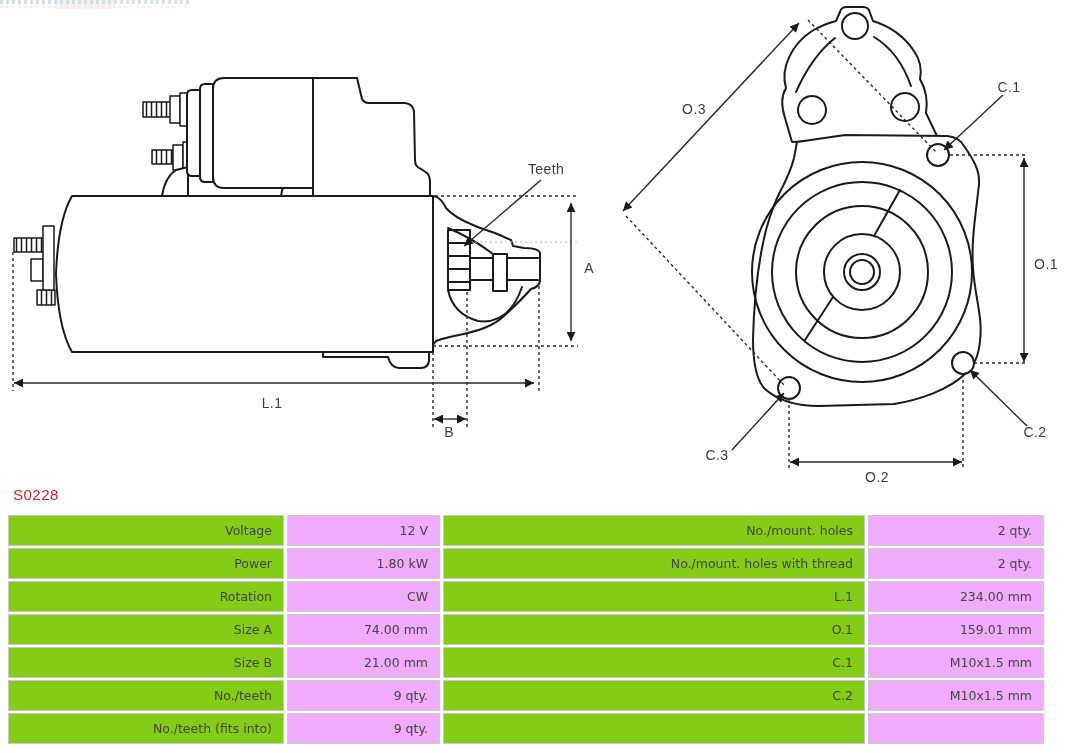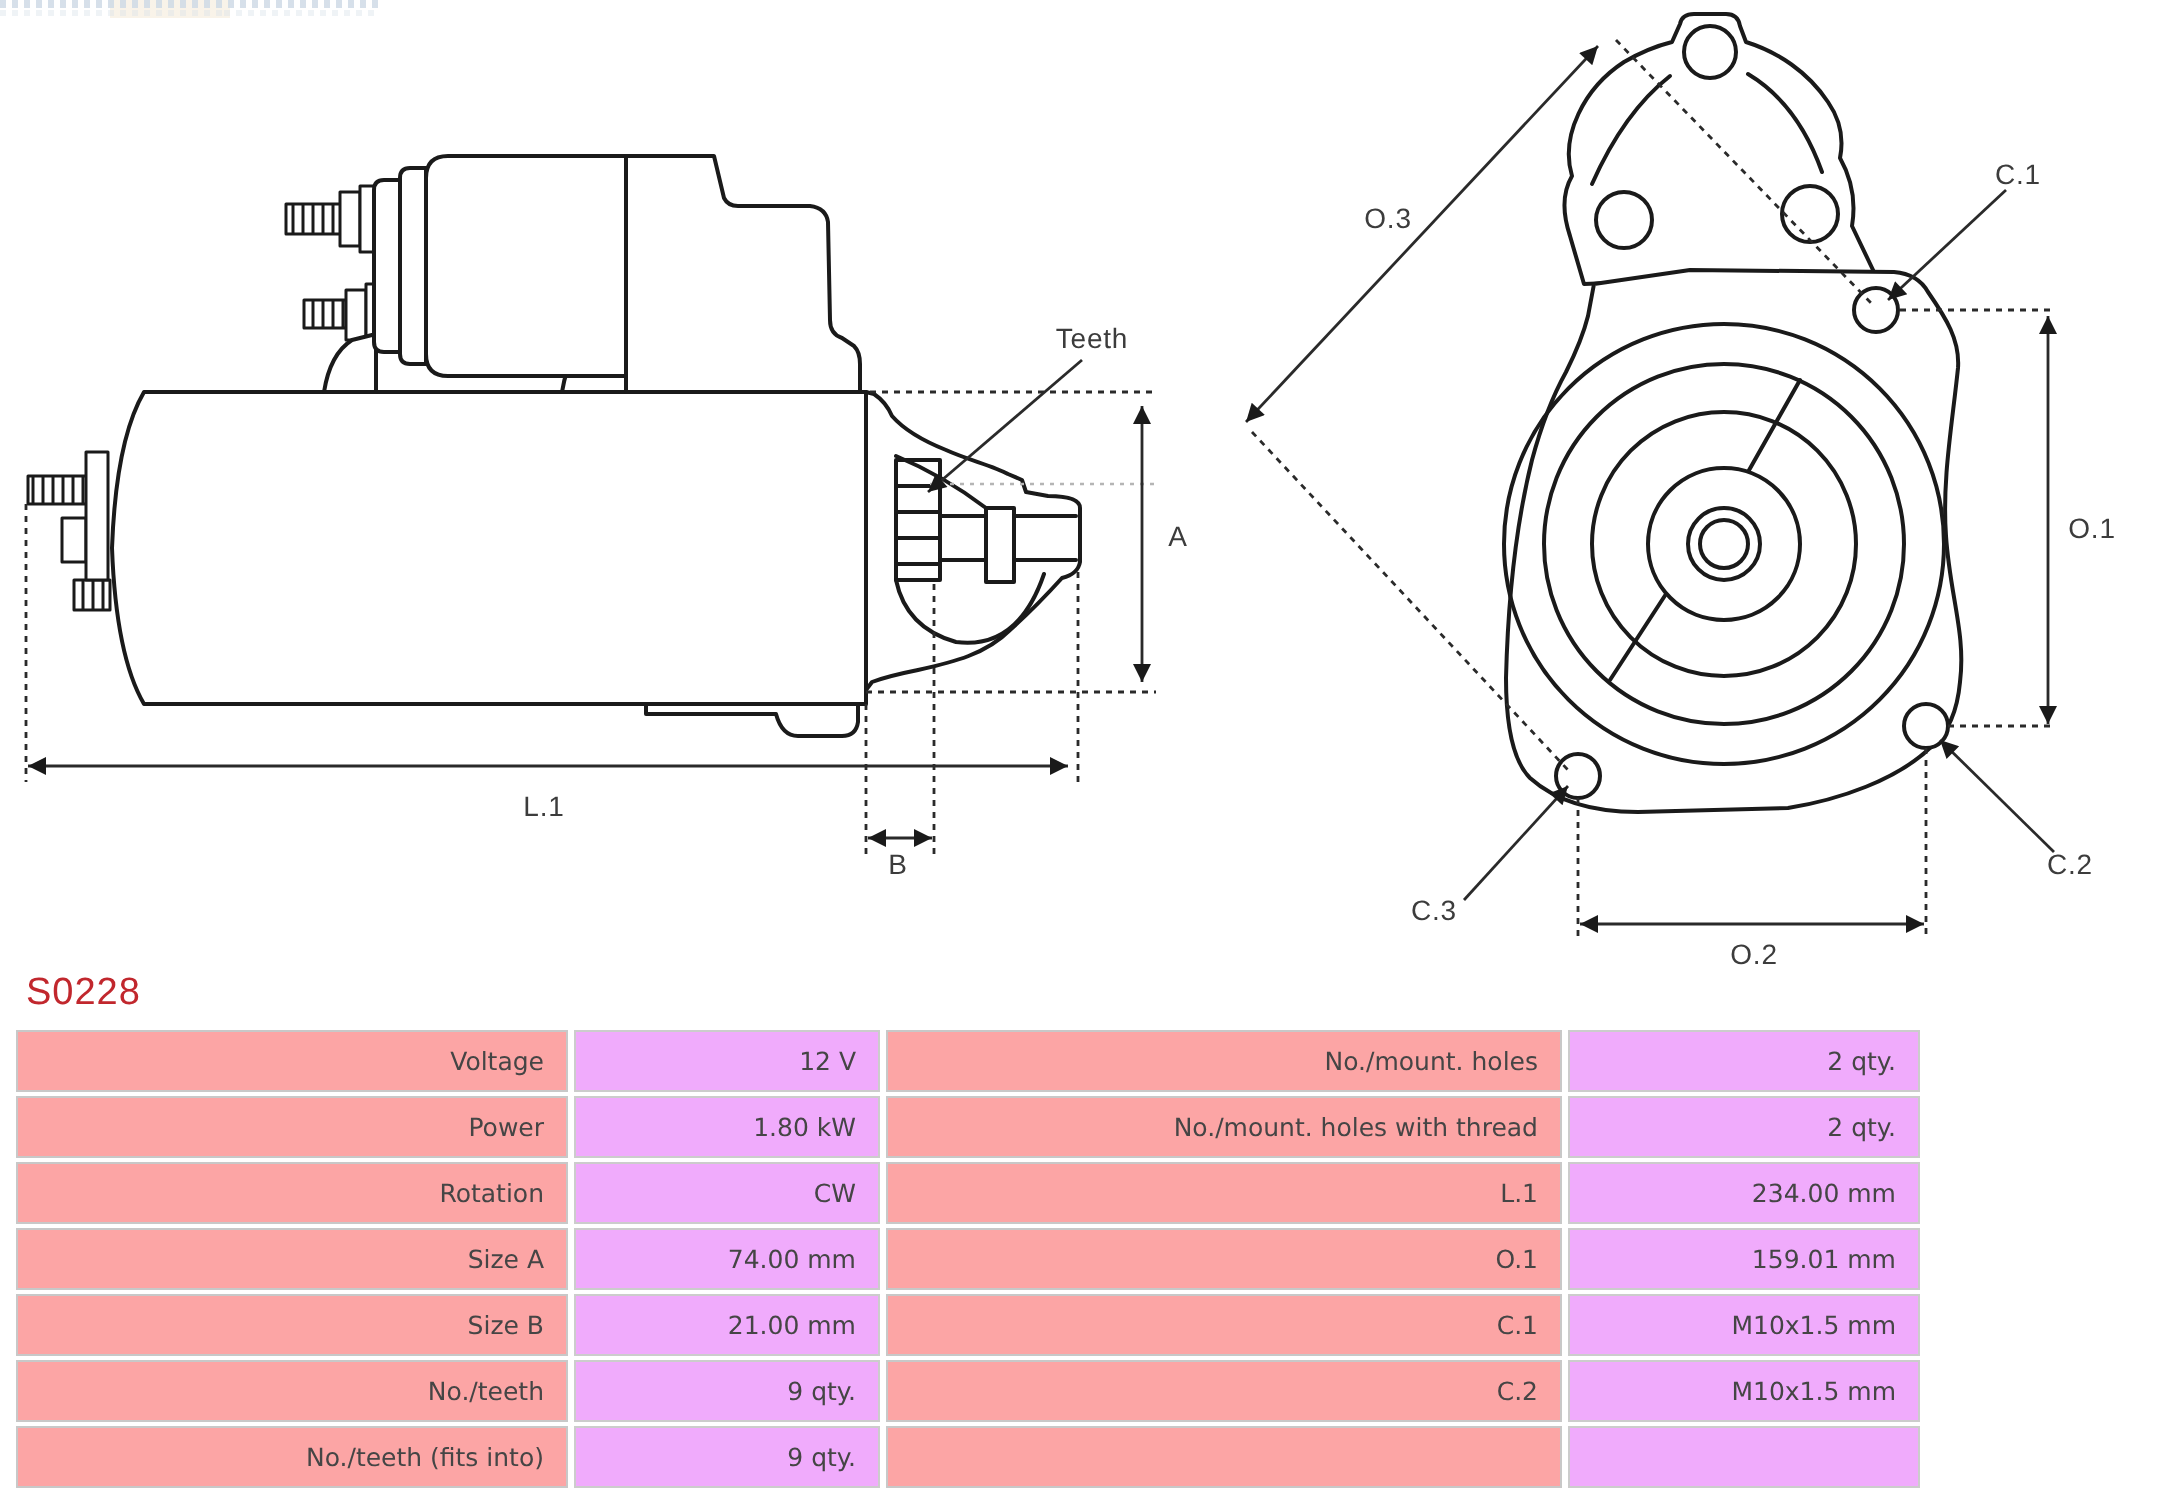--- a/index.html
+++ b/index.html
@@ -10,30 +10,30 @@
       background-image:
         repeating-linear-gradient(90deg, rgba(150,175,200,.85) 0 3px, rgba(255,255,255,0) 3px 6px),
         repeating-linear-gradient(90deg, rgba(170,190,205,.4) 0 3px, rgba(255,255,255,0) 3px 6px),
         linear-gradient(rgba(233,214,180,.65), rgba(233,214,180,.65));
       background-size:190px 4px,112px 3px,60px 9px;
       background-position:0 0,0 5px,55px 0;
       background-repeat:repeat-x,repeat-x,no-repeat;}
   #drawings{position:absolute;left:0;top:0;width:1080px;height:500px;}
   .dlab{position:absolute;transform:translate(-50%,-50%);font-size:14px;color:#3c3c3c;
         letter-spacing:.4px;white-space:nowrap;}
-  #partno{position:absolute;left:13px;top:486px;font-size:19px;color:#c1272d;letter-spacing:.5px;}
+  #partno{position:absolute;left:13px;top:486px;font-size:15px;color:#c1272d;letter-spacing:.5px;}
   #spec{position:absolute;left:5px;top:513px;border-collapse:separate;border-spacing:3px 2px;
         font-family:"DejaVu Sans","Liberation Sans",sans-serif;font-size:12.5px;color:#454545;}
   #spec td{height:31px;vertical-align:middle;text-align:right;padding:0 11px 0 4px;
            border:1px solid #c8c8c8;box-sizing:border-box;}
-  #spec td.lbl{background:#fca5a5;}
+  #spec td.lbl{background:#84cc16;}
   #spec td.val{background:#f0abfc;border-color:#cccccc;}
   #spec td:nth-child(1){width:276px;}
   #spec td:nth-child(2){width:153px;}
-  #spec td:nth-child(3){width:338px;margin-left:25px;}
+  #spec td:nth-child(3){width:422px;margin-left:25px;}
   #spec td:nth-child(4){width:176px;}
 </style>
 </head>
 <body>
 
 <div id="page">
 
   <div class="wm"></div>
 
   <svg id="drawings" viewBox="0 0 1080 500" xmlns="http://www.w3.org/2000/svg">

